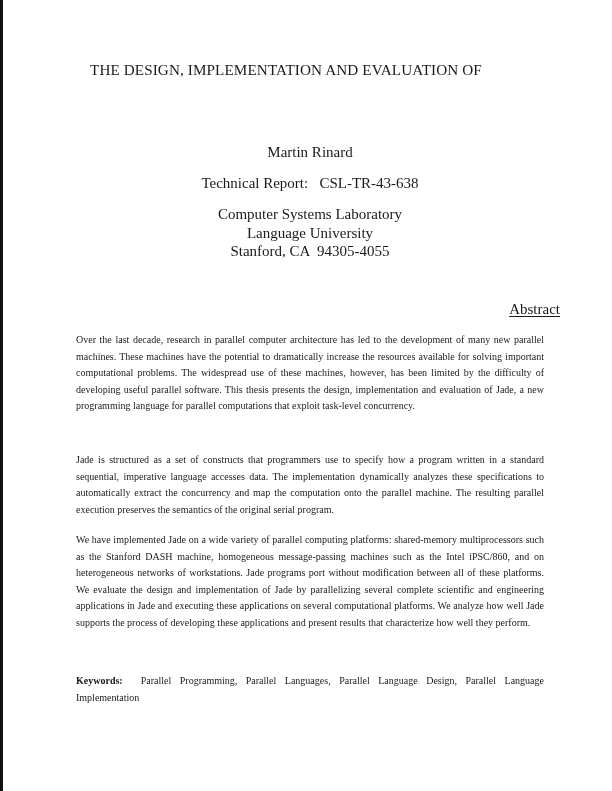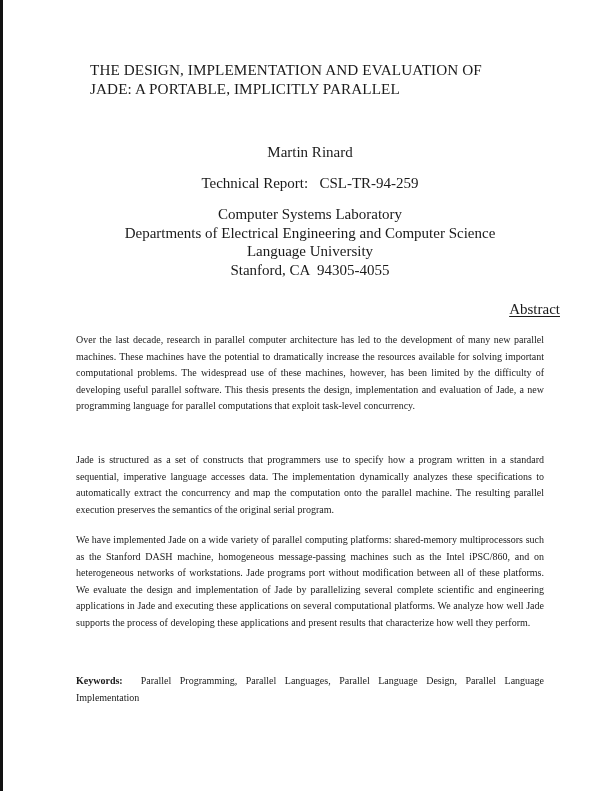--- a/index.html
+++ b/index.html
@@ -34,29 +34,27 @@
     .kw { top: 673px; }
     .kw-label { font-weight: bold; margin-right: 18px; }
   </style>
 </head>
 <body>
 
 <div class="scan-edge"></div>
 
 <div class="title">
   <div>THE DESIGN, IMPLEMENTATION AND EVALUATION OF</div>
-  <div>JADE: A PORTABLE, IMPLICITLY PARALLEL</div>
 </div>
 
 <div class="center-line author">Martin Rinard</div>
-<div class="center-line report" style="white-space:pre;">Technical Report:   CSL-TR-94-259</div>
+<div class="center-line report" style="white-space:pre;">Technical Report:   CSL-TR-43-638</div>
 
 <div class="center-line affil">
   <div>Computer Systems Laboratory</div>
-  <div>Departments of Electrical Engineering and Computer Science</div>
   <div>Language University</div>
   <div style="white-space:pre;">Stanford, CA  94305-4055</div>
 </div>
 
 <div class="abstract-head">Abstract</div>
 
 <p class="para p1">Over the last decade, research in parallel computer architecture has led to the development of many new parallel machines.  These machines have the potential to dramatically increase the resources available for solving important computational problems. The widespread use of these machines, however, has been limited by the difficulty of developing useful parallel software. This thesis presents the design, implementation and evaluation of Jade, a new programming language for parallel computations that exploit task-level concurrency.</p>
 <p class="para p2">Jade is structured as a set of constructs that programmers use to specify how a program written in a standard sequential, imperative language accesses data. The implementation dynamically analyzes these specifications to automatically extract the concurrency and map the computation onto the parallel machine. The resulting parallel execution preserves the semantics of the original serial program.</p>
 <p class="para p3">We have implemented Jade on a wide variety of parallel computing platforms: shared-memory multiprocessors such as the Stanford DASH machine, homogeneous message-passing machines such as the Intel iPSC/860, and on heterogeneous networks of workstations. Jade programs port without modification between all of these platforms. We evaluate the design and implementation of Jade by parallelizing several complete scientific and engineering applications in Jade and executing these applications on several computational platforms. We analyze how well Jade supports the process of developing these applications and present results that characterize how well they perform.</p>
 

